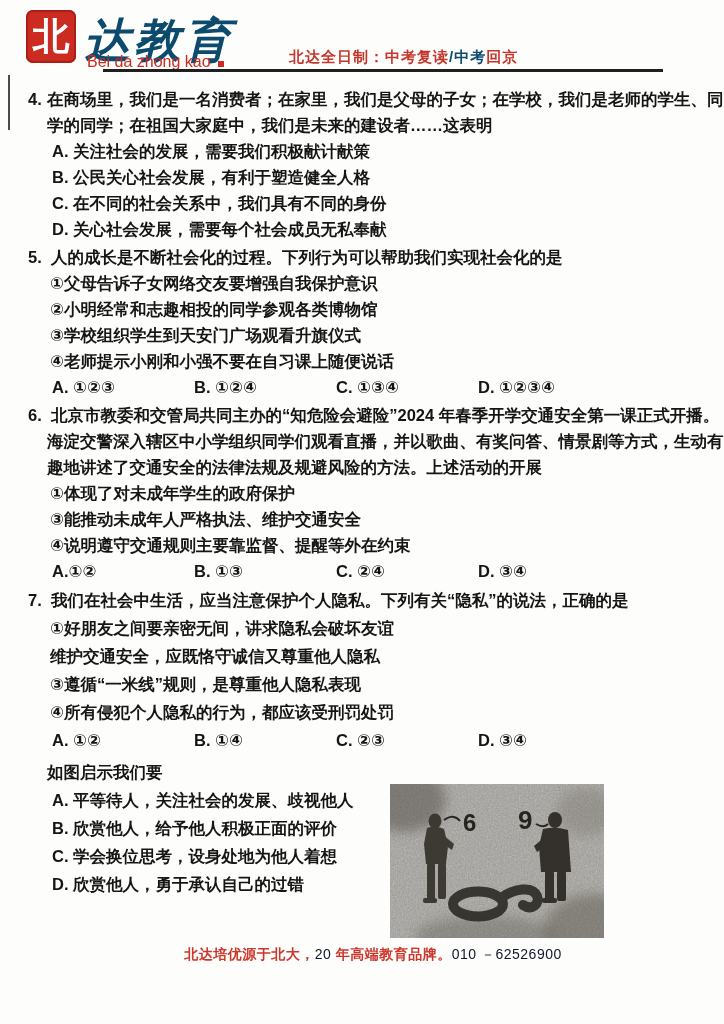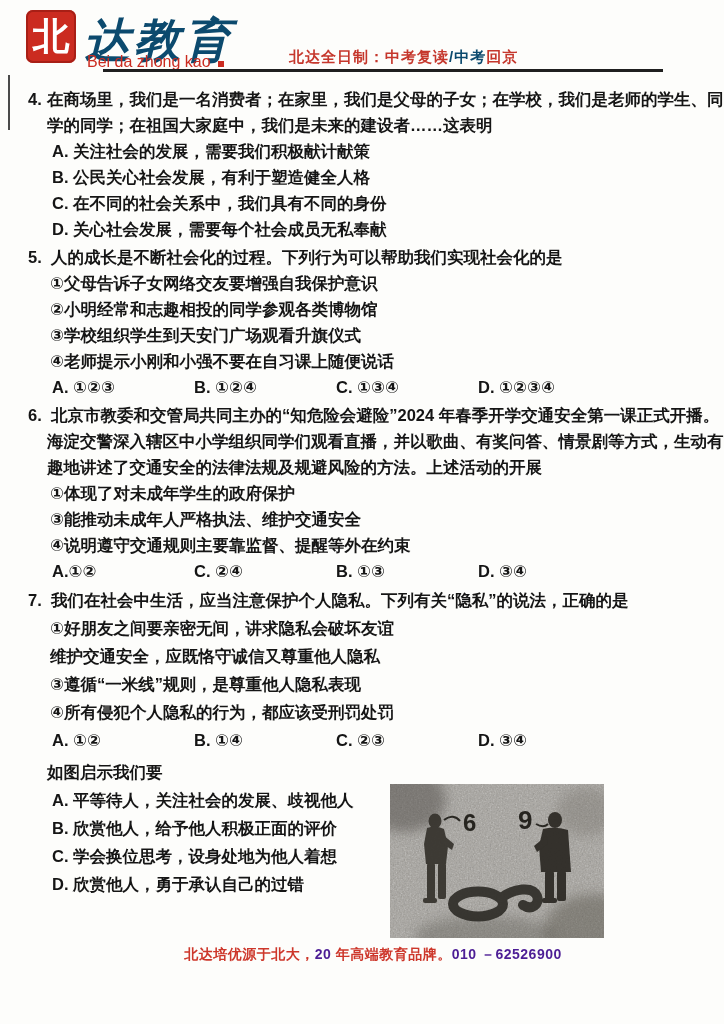--- a/index.html
+++ b/index.html
@@ -61,21 +61,21 @@
   }
   .figure svg { display:block; }
 
   
   .footer {
     position:absolute; left:0; top:946px; width:100%;
     text-align:center; font-size:14px; color:#cd372b; font-weight:600;
     padding-left:22px; box-sizing:border-box; letter-spacing:0.5px;
     white-space:nowrap;
   }
-  .footer .bold { font-weight:700; color:#4c1d95; }
+  .footer .bold { font-weight:400; color:#0f172a; }
 </style>
 </head>
 <body>
 
 <div class="page">
 
   <div class="seal">
     <span class="seal-char">北</span>
   </div>
   <div class="brand-name">达教育</div>
@@ -115,22 +115,22 @@
 
     <div class="qblock q6">
       <div class="ln"><span class="qnum">6.</span><span>北京市教委和交管局共同主办的“知危险会避险”2024 年春季开学交通安全第一课正式开播。</span></div>
       <div class="ln cont">海淀交警深入辖区中小学组织同学们观看直播，并以歌曲、有奖问答、情景剧等方式，生动有</div>
       <div class="ln cont">趣地讲述了交通安全的法律法规及规避风险的方法。上述活动的开展</div>
       <div class="ln sub">①体现了对未成年学生的政府保护</div>
       <div class="ln sub">③能推动未成年人严格执法、维护交通安全</div>
       <div class="ln sub">④说明遵守交通规则主要靠监督、提醒等外在约束</div>
       <div class="ln optrow">
         <span class="optcell">A.①②</span>
+        <span class="optcell">B. ①③</span>
         <span class="optcell">C. ②④</span>
-        <span class="optcell">B. ①③</span>
         <span class="optcell">D. ③④</span>
       </div>
     </div>
 
     <div class="qblock q7">
       <div class="ln"><span class="qnum">7.</span><span>我们在社会中生活，应当注意保护个人隐私。下列有关“隐私”的说法，正确的是</span></div>
       <div class="ln sub">①好朋友之间要亲密无间，讲求隐私会破坏友谊</div>
       <div class="ln sub">维护交通安全，应既恪守诚信又尊重他人隐私</div>
       <div class="ln sub">③遵循“一米线”规则，是尊重他人隐私表现</div>
       <div class="ln sub">④所有侵犯个人隐私的行为，都应该受刑罚处罚</div>

